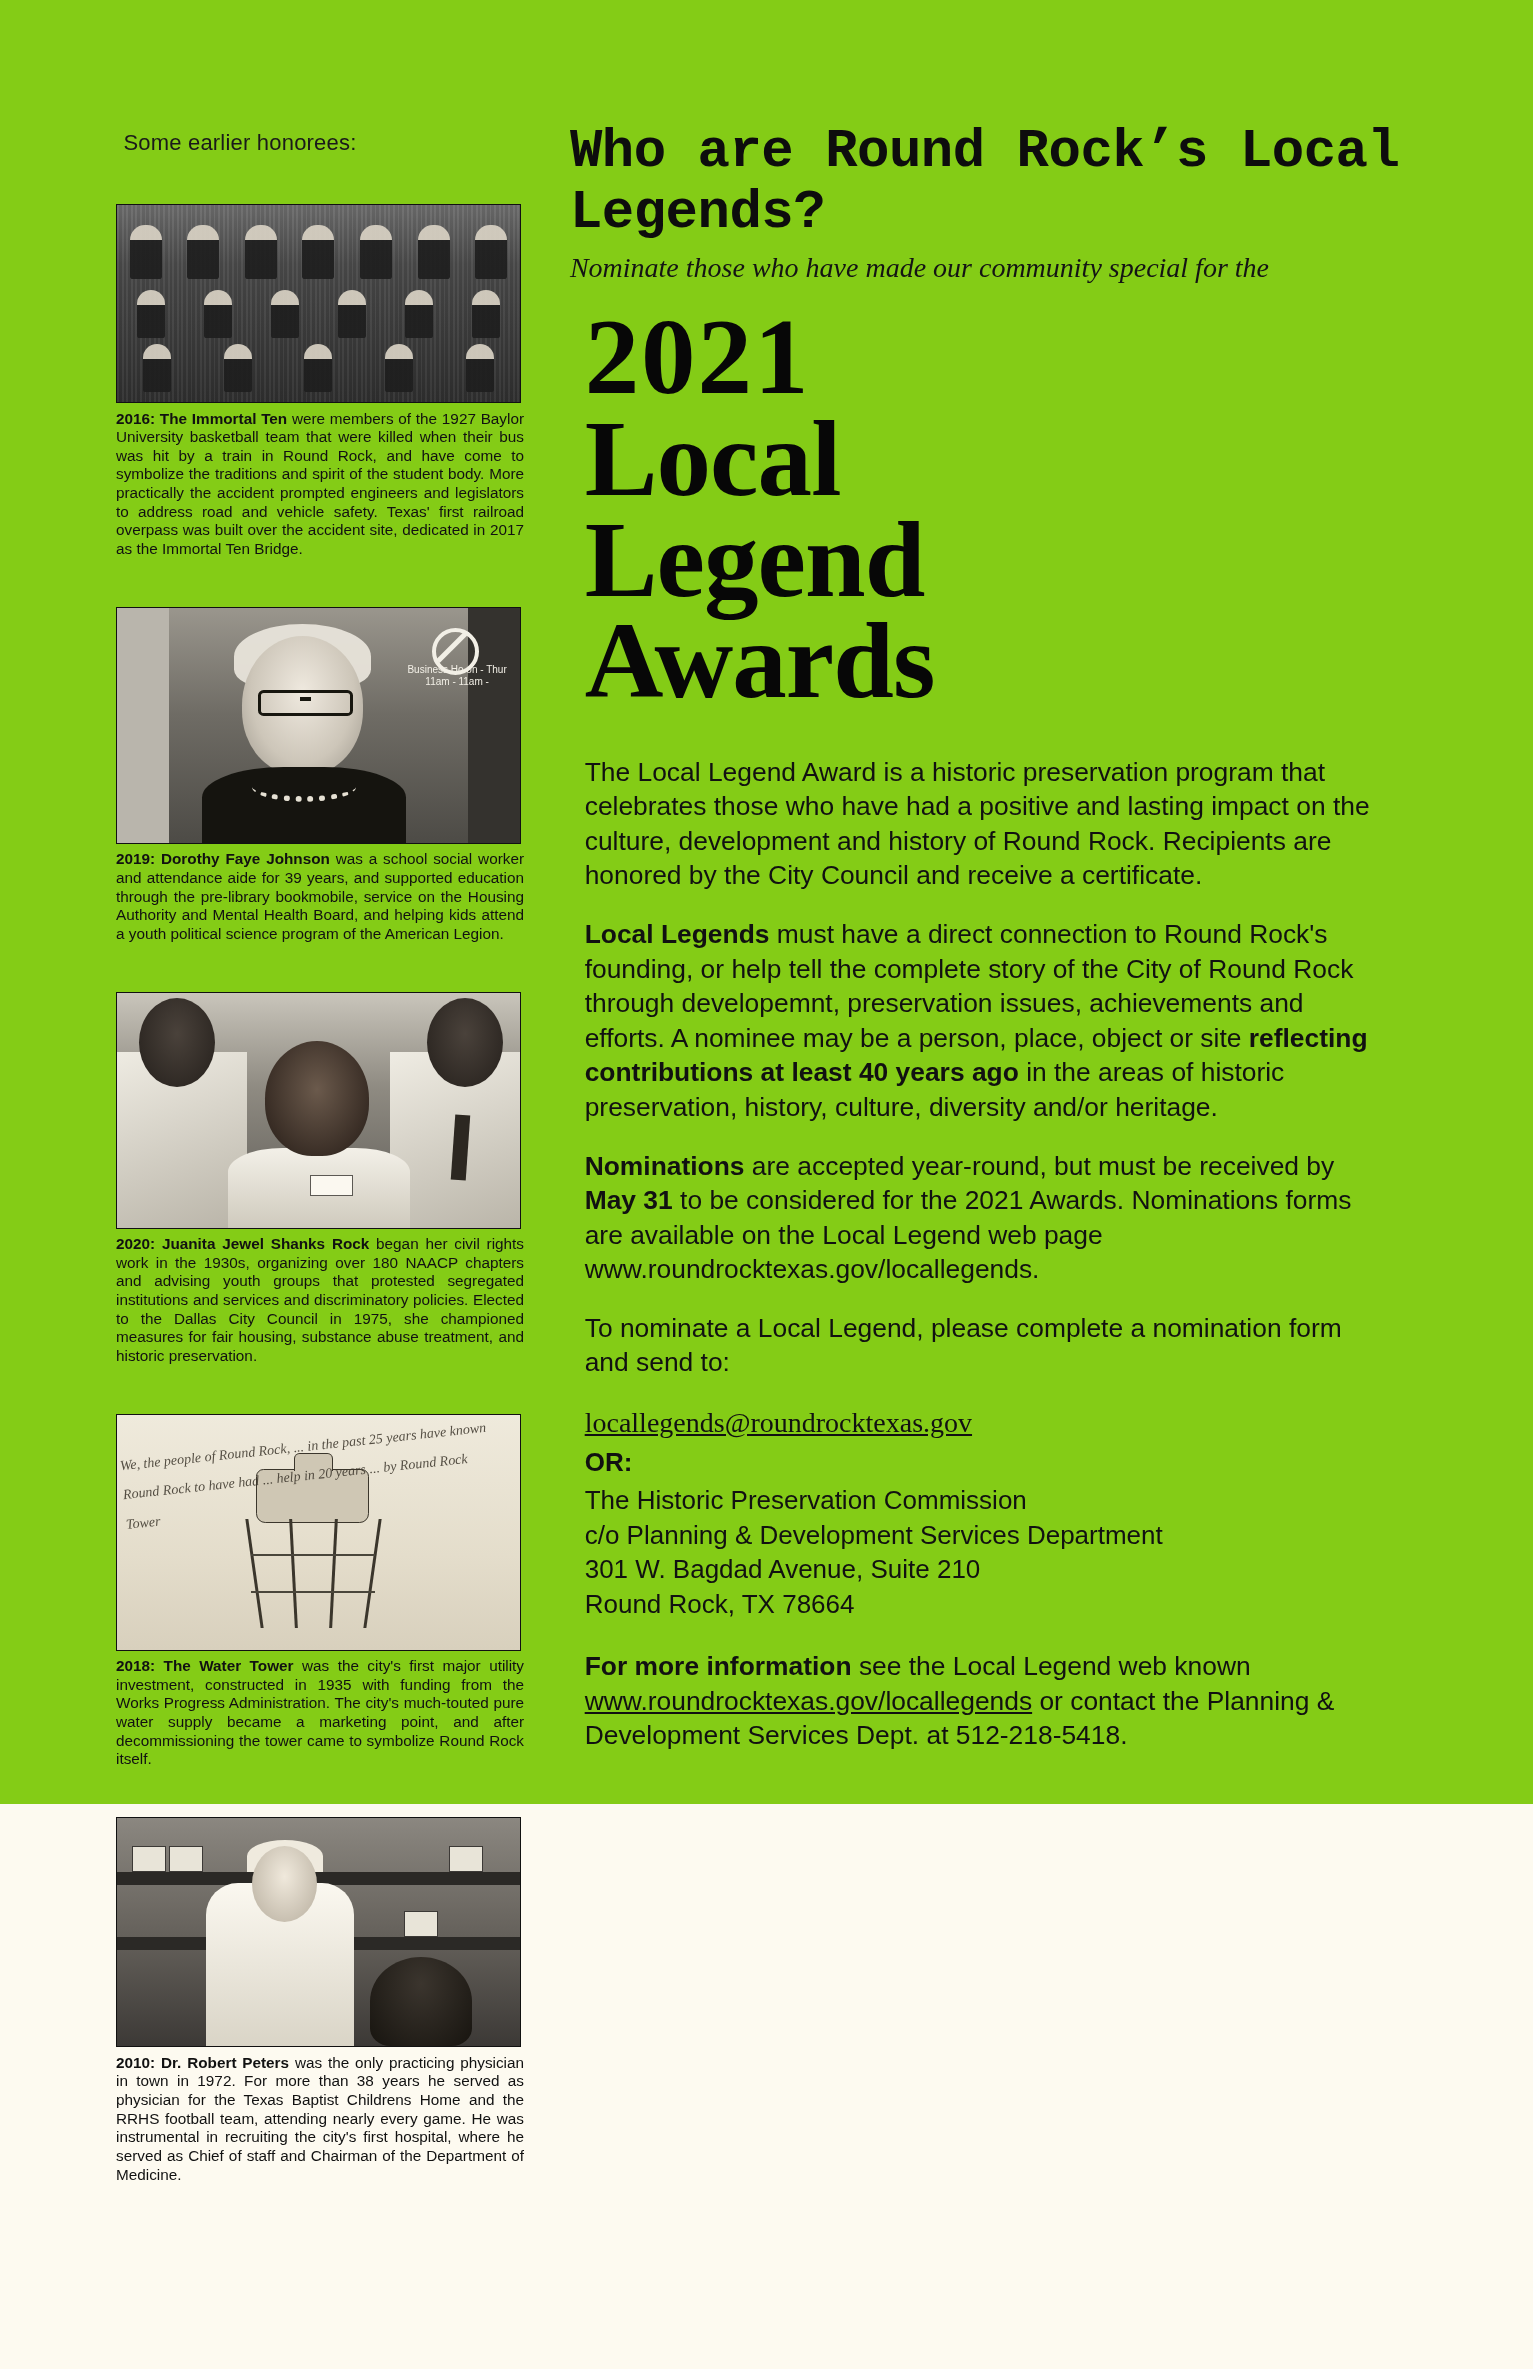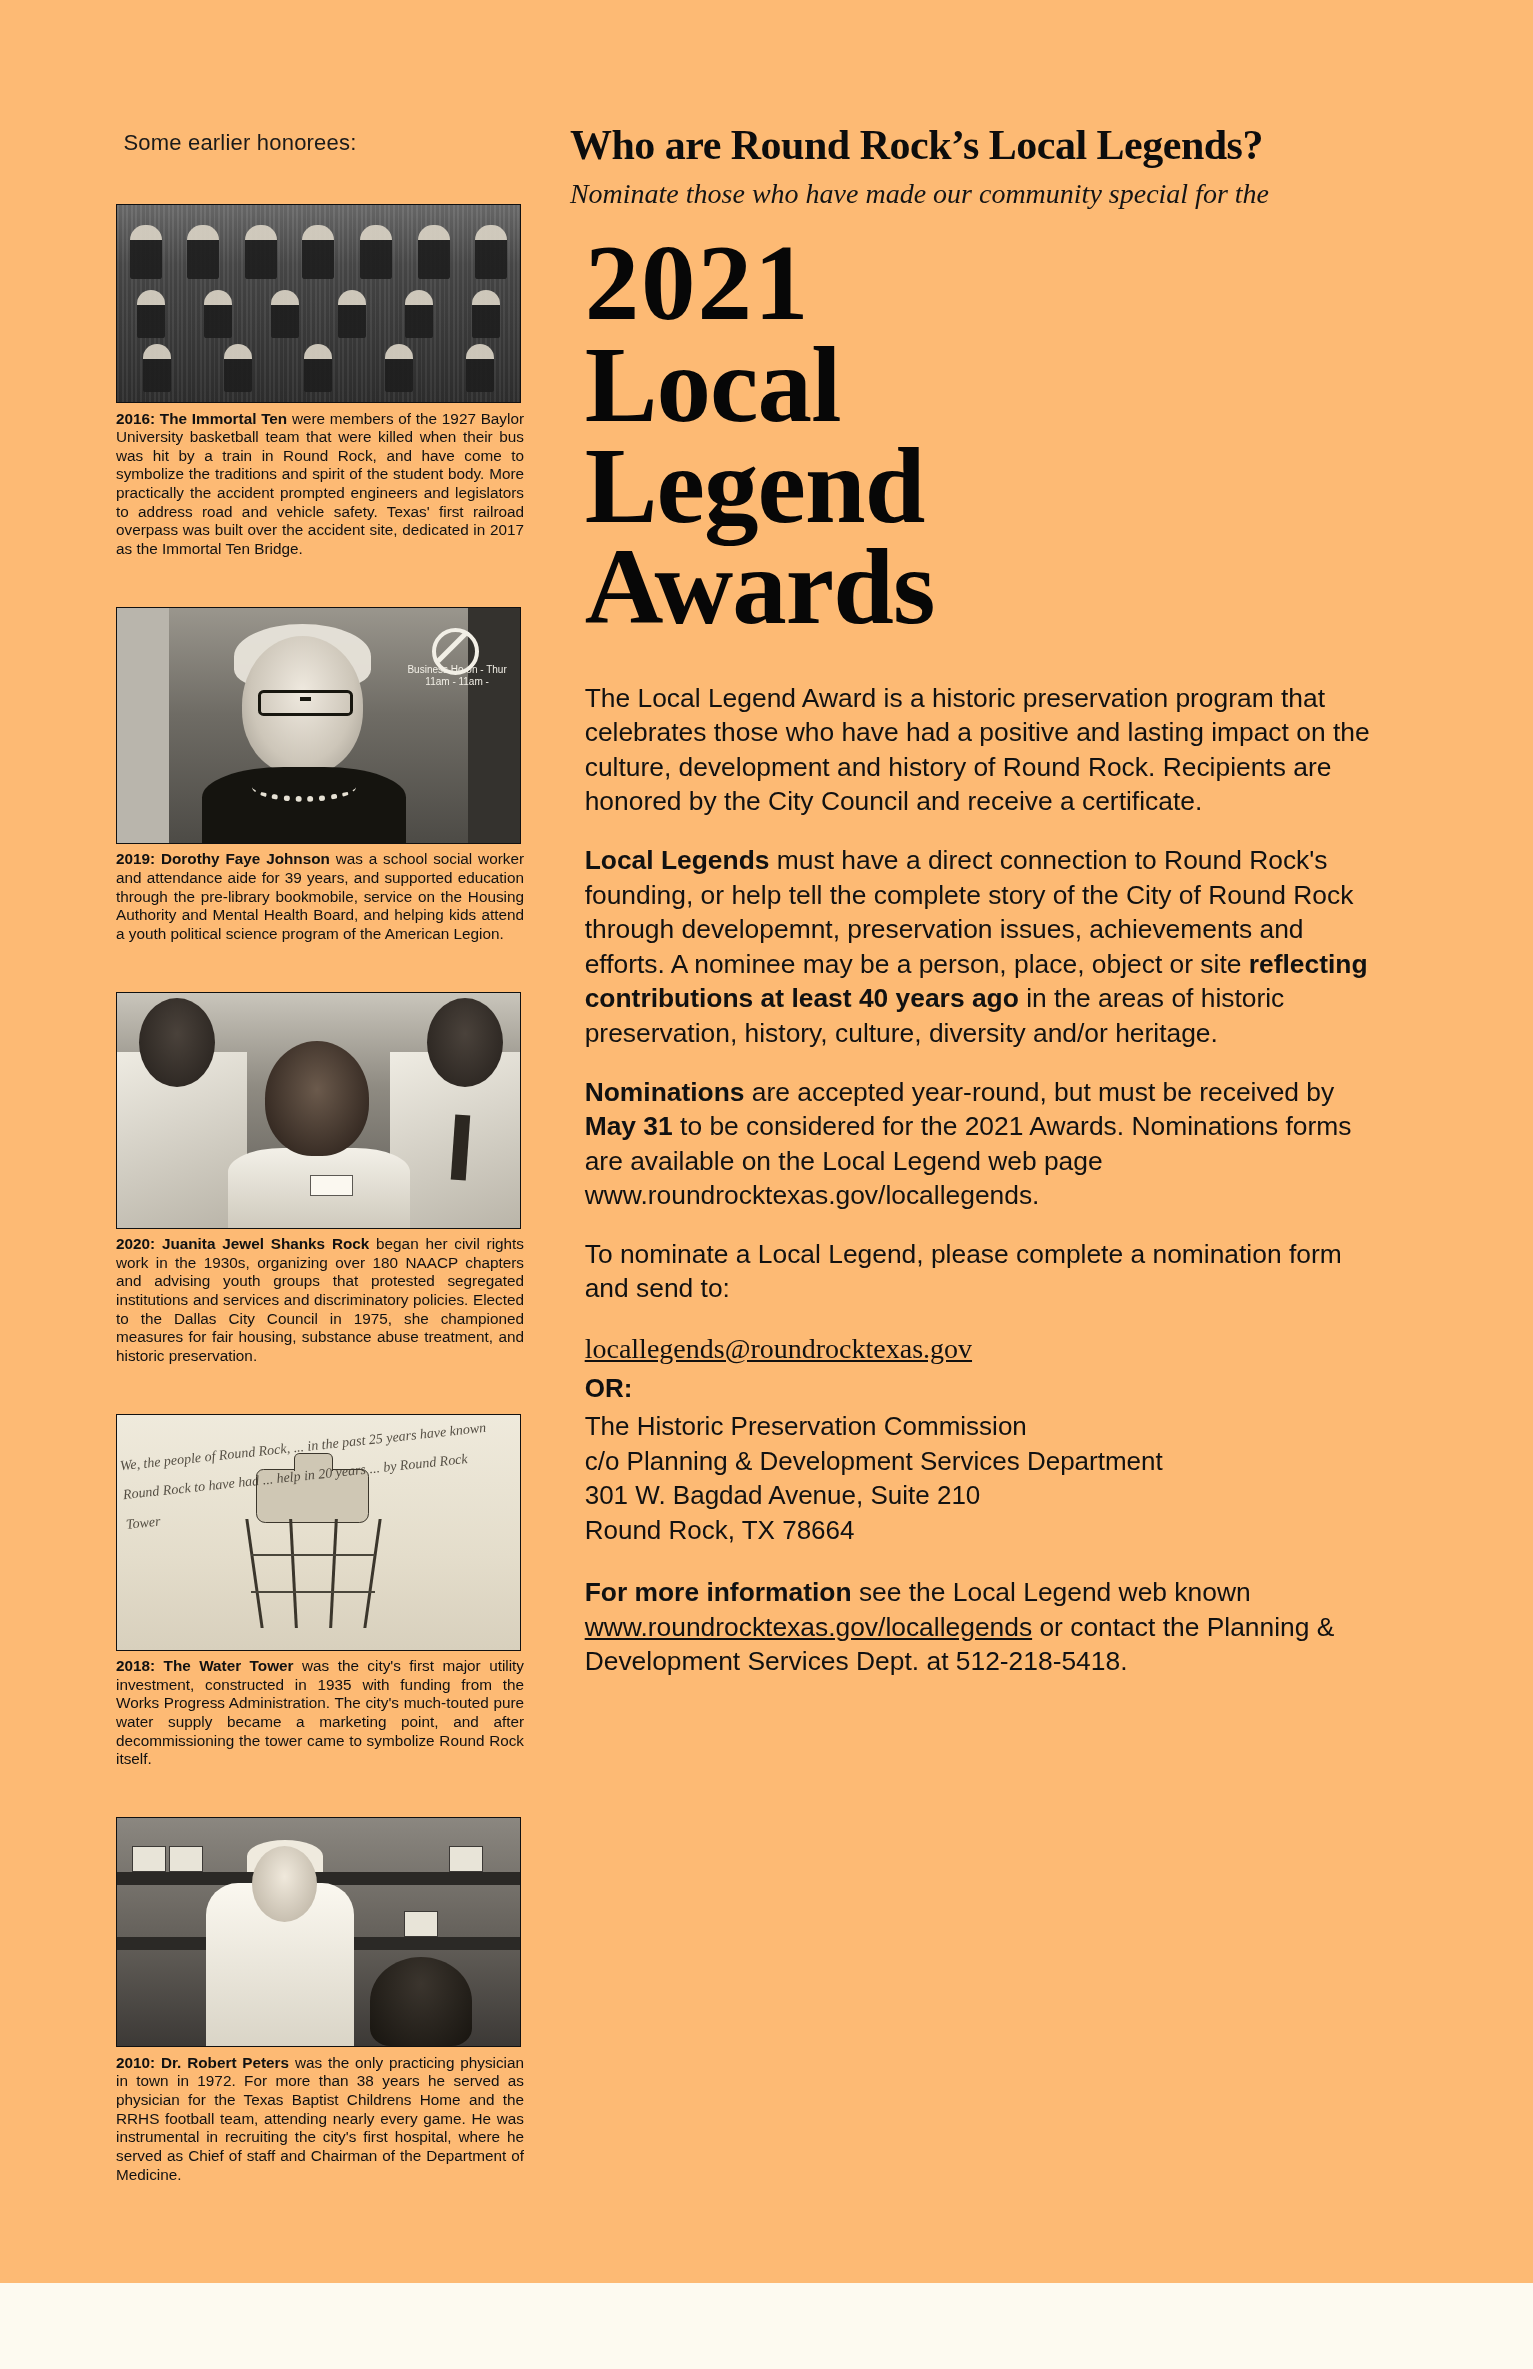--- a/index.html
+++ b/index.html
@@ -11,22 +11,22 @@
     width: 1533px;
     height: 2370px;
     font-family: "Liberation Sans", sans-serif;
     color: #111;
     position: relative;
     overflow: hidden;
   }
   .page {
     position: relative;
     width: 1533px;
-    height: 2283px;
-    background: #fdba74;
+    height: 1804px;
+    background: #84cc16;
   }
 
   
   .left-col {
     position: absolute;
     left: 116px;
     top: 130px;
     width: 408px;
   }
   .earlier-honorees {
@@ -271,23 +271,23 @@
   }
 
   
   .right-col {
     position: absolute;
     left: 568px;
     top: 121px;
     width: 835px;
   }
   .who-title {
-    font-family: Liberation Serif, serif;
+    font-family: Liberation Mono, monospace;
     font-weight: bold;
-    font-size: 42px;
+    font-size: 54px;
     letter-spacing: -0.5px;
     color: #0d0d0d;
     margin: 0 0 9.3px 1.9px;
   }
   .nominate-line {
     font-family: "Liberation Serif", serif;
     font-style: italic;
     font-size: 28px;
     color: #141414;
     margin: 0 0 22px 1.9px;

